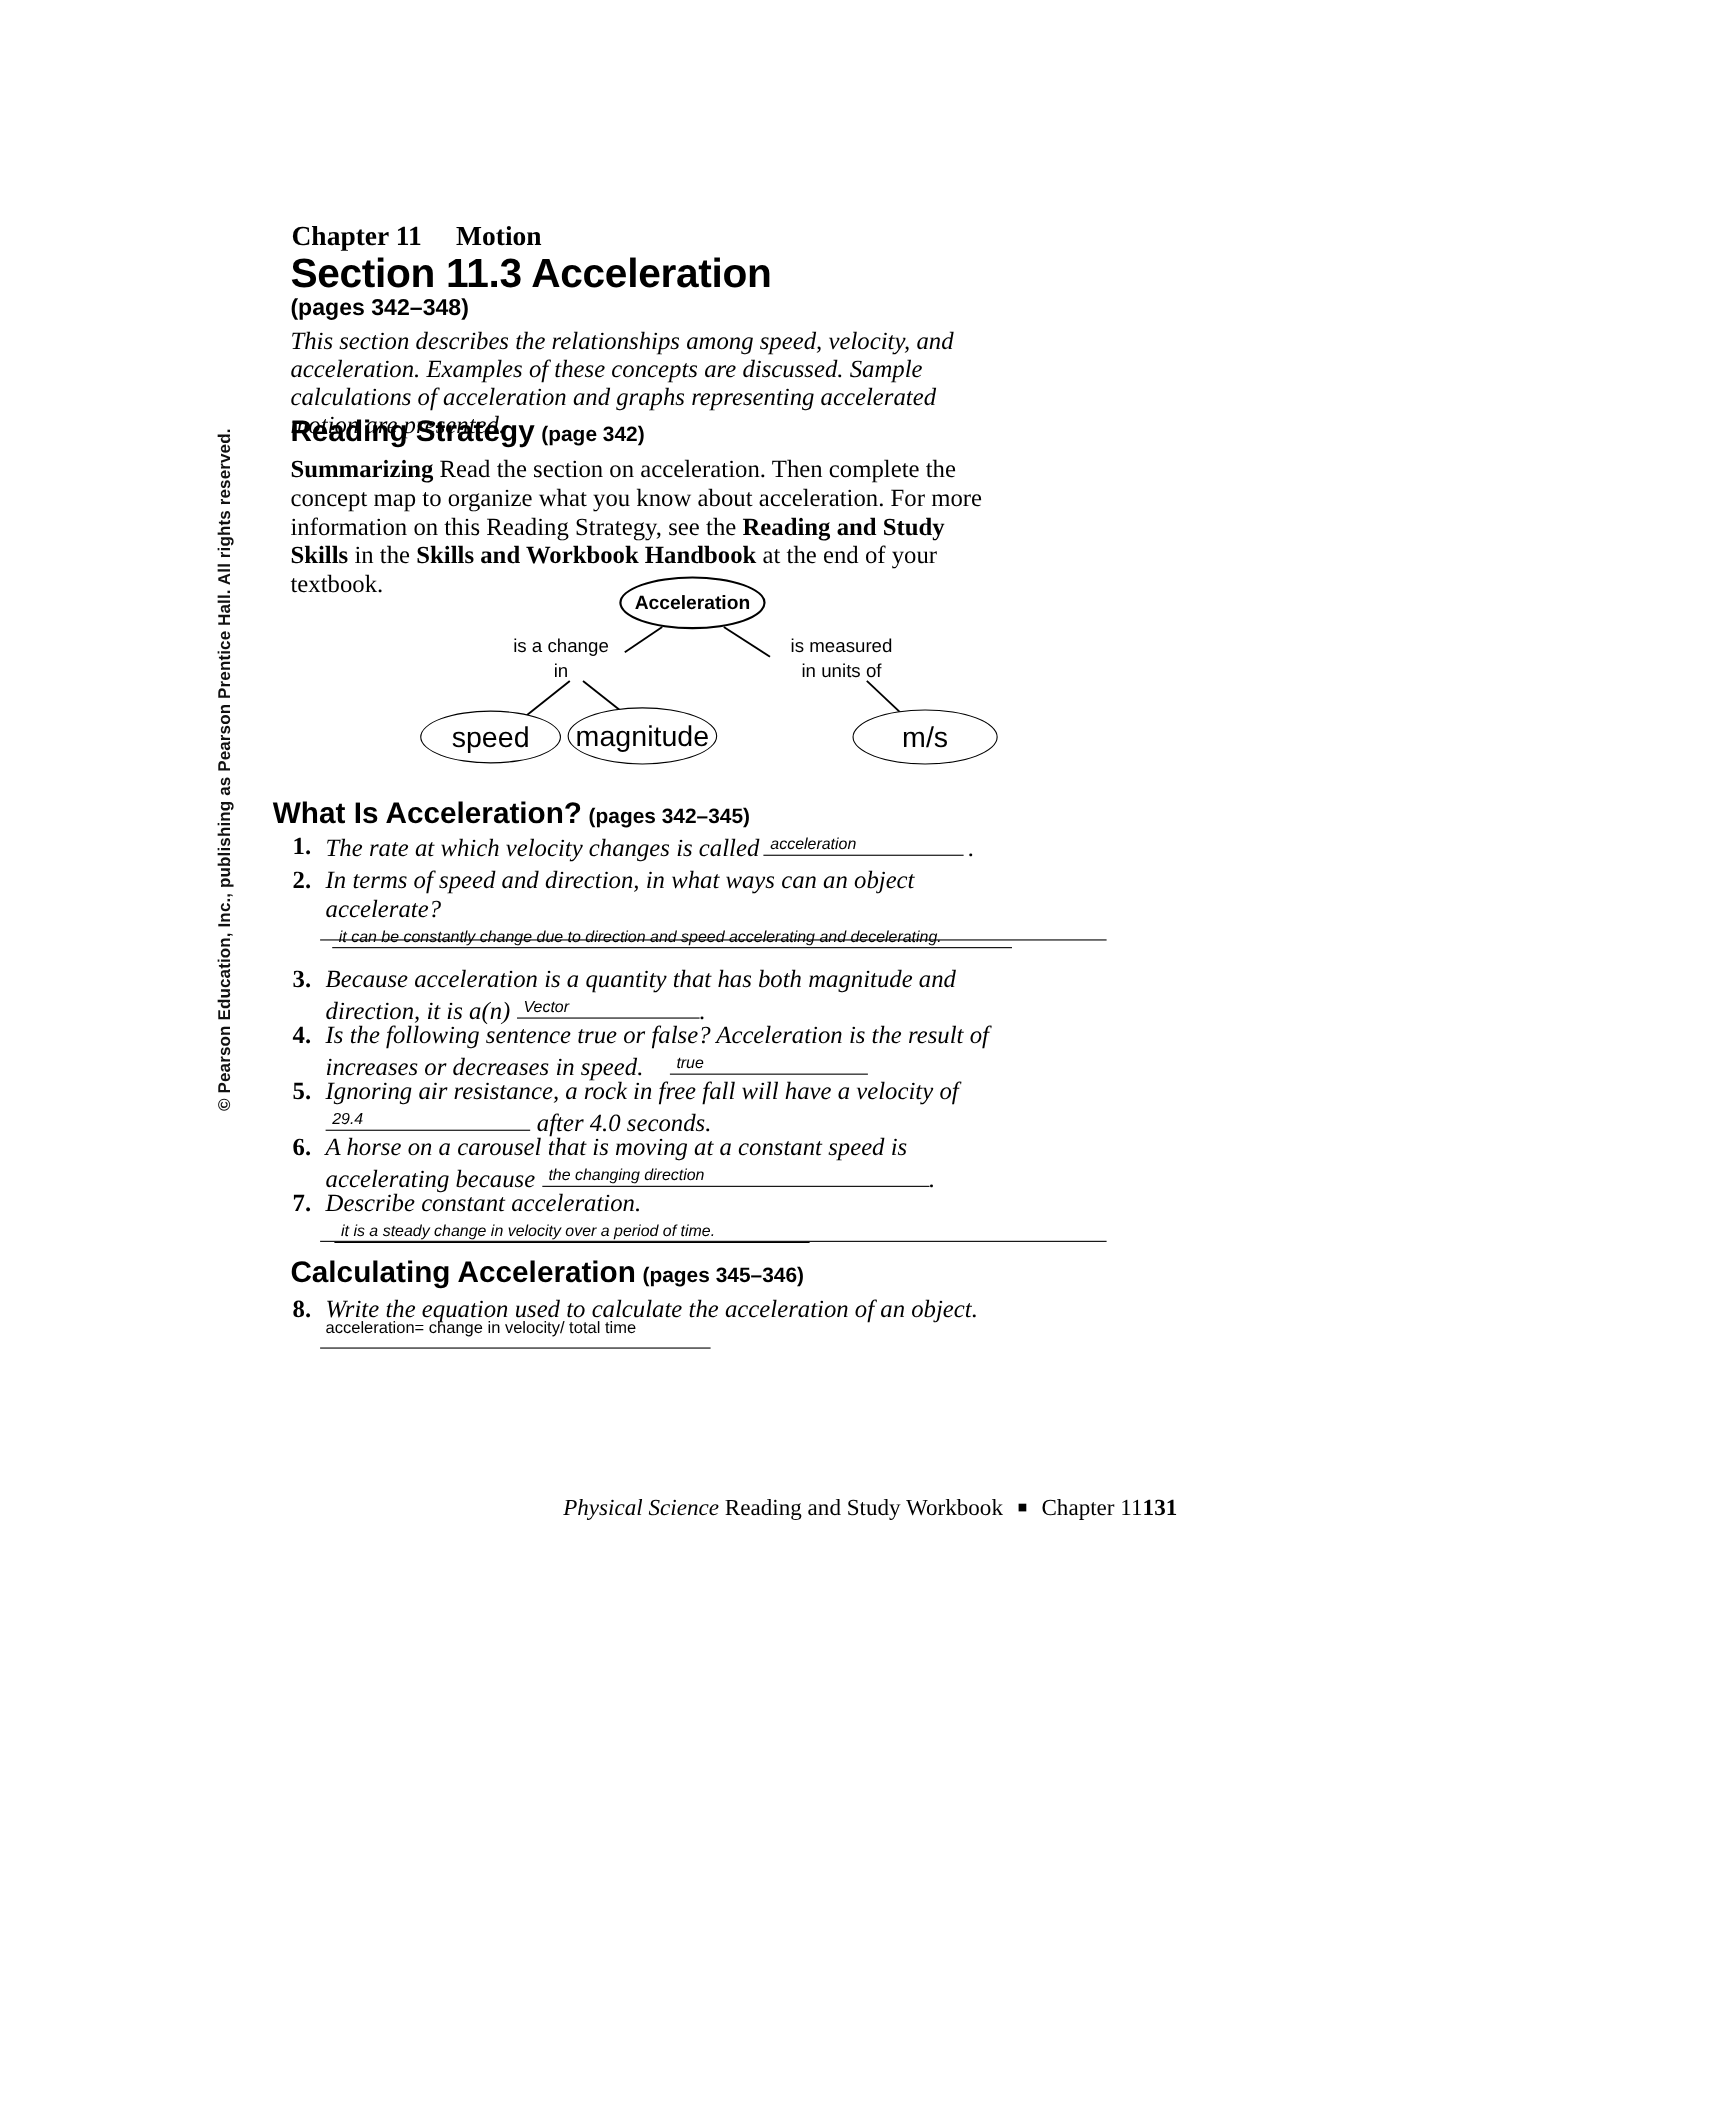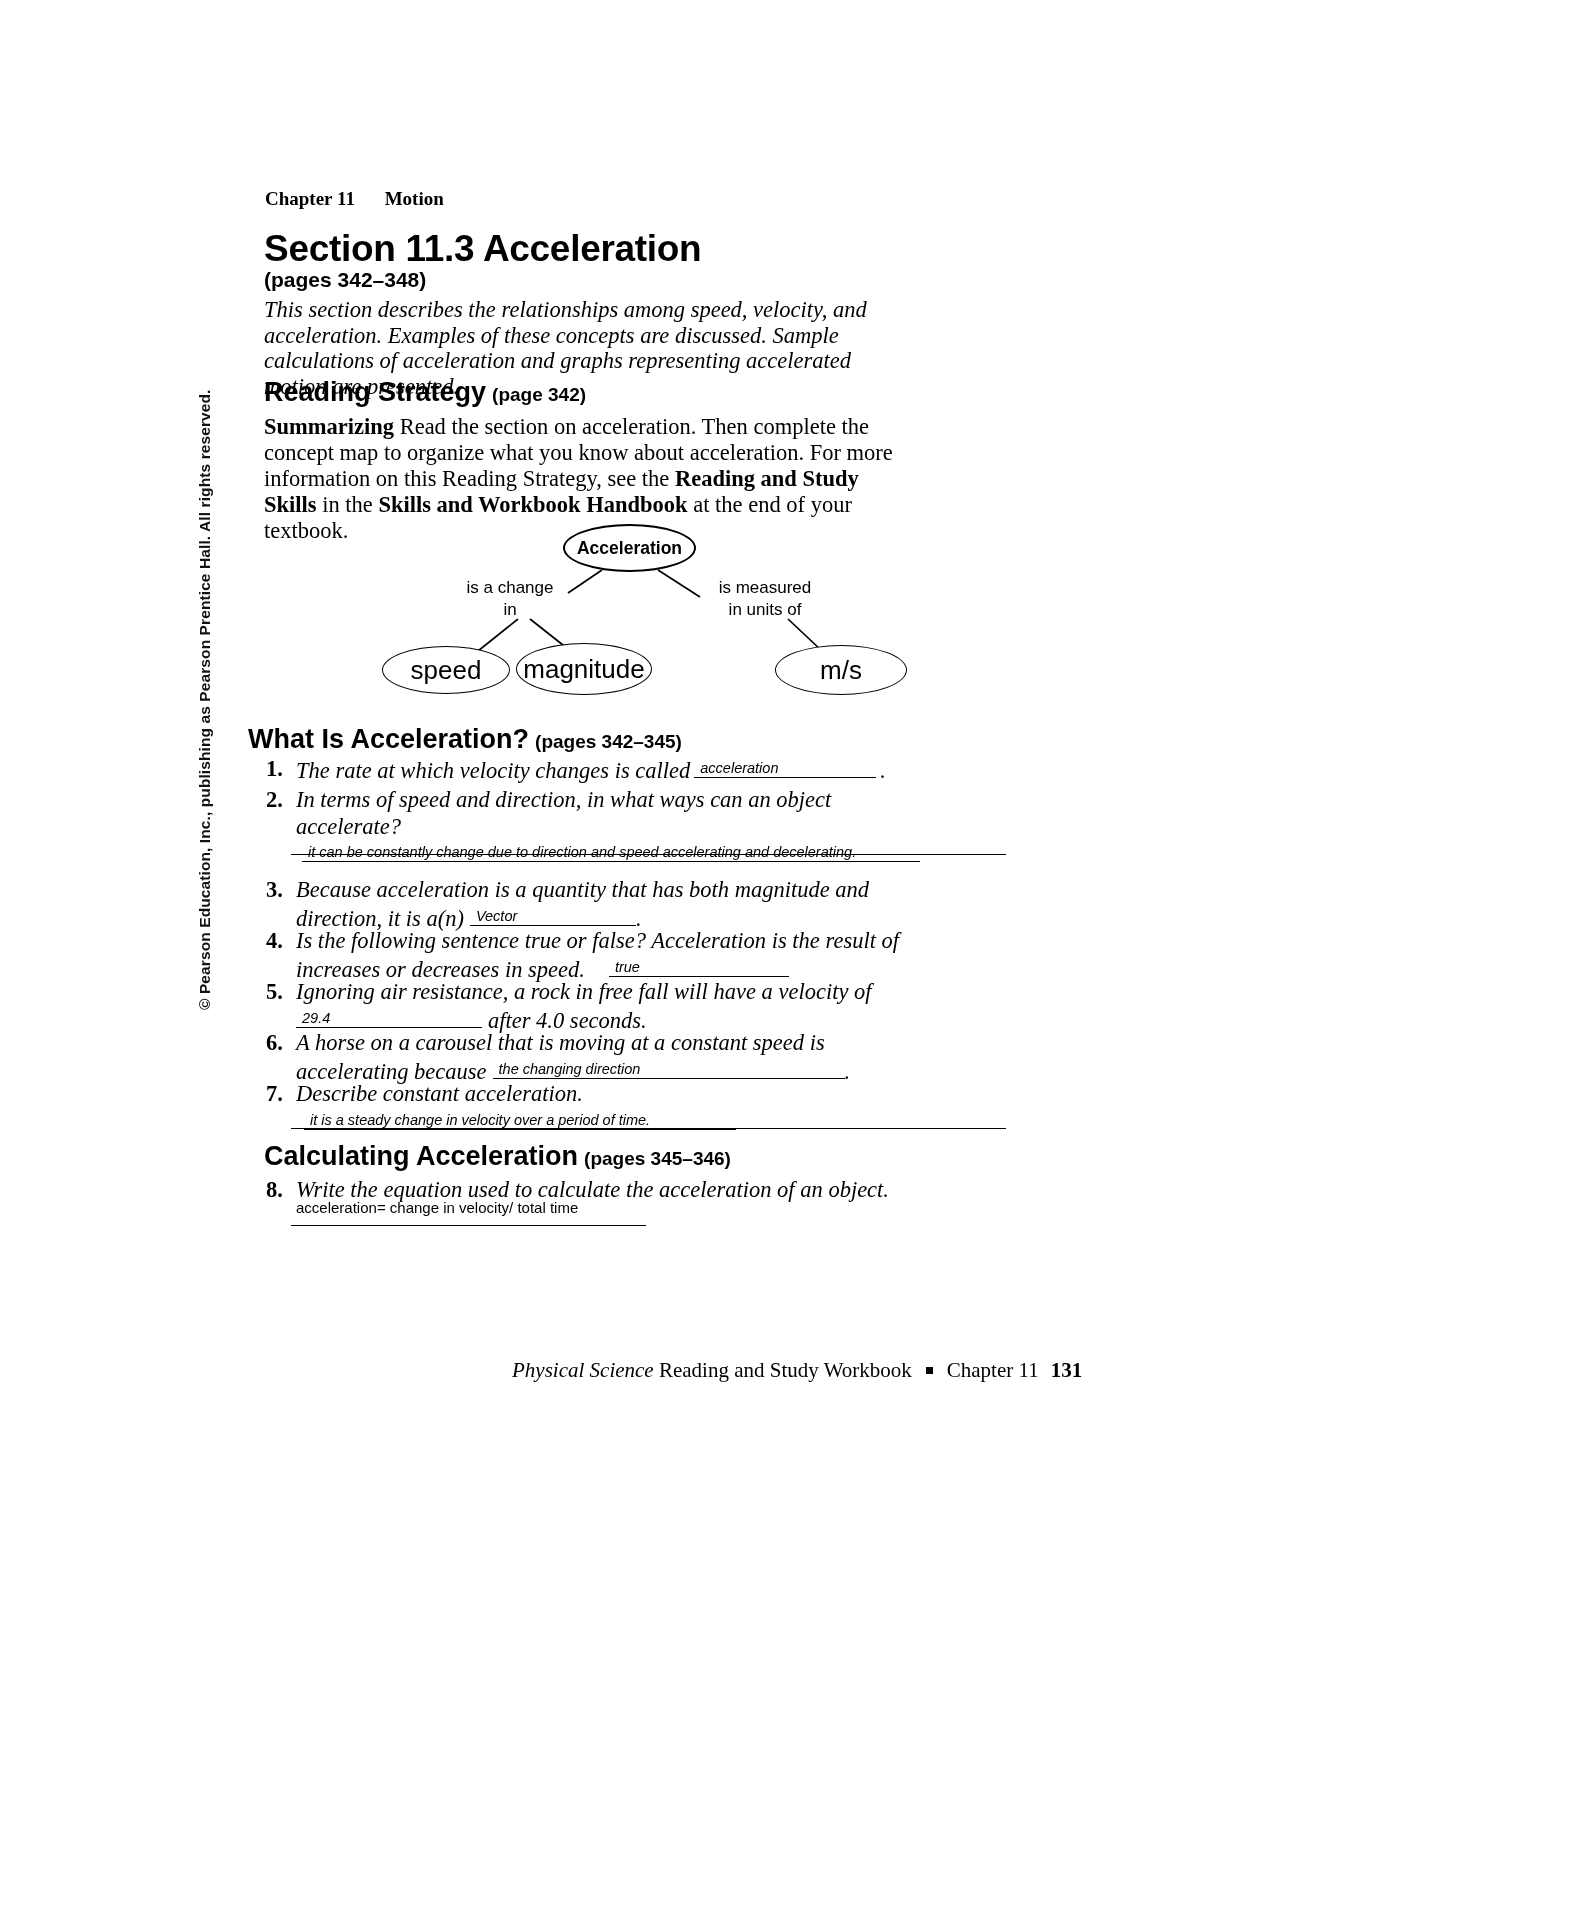--- a/index.html
+++ b/index.html
@@ -59,22 +59,22 @@
   .rule-name  { width: 244px; margin-left: 11px; }
   .rule-class { width: 178px; margin-left: 4px; }
   .rule-date  { width: 142px; margin-left: 10px; }
   .gap-class  { margin-left: 30px; }
   .gap-date   { margin-left: 30px; }
 
   
   .chapter-line {
     position: absolute;
     left: 265px;
-    top: 188px;
-    font-size: 19px;
+    top: 202px;
+    font-size: 25px;
     font-weight: bold;
   }
   .chapter-line .ch-motion { margin-left: 25px; }
 
   
   .section-title {
     position: absolute;
     left: 264px;
     top: 228px;
     font-family: "Liberation Sans", sans-serif;
@@ -259,21 +259,21 @@
     white-space: nowrap;
   }
   .footer .ital { font-style: italic; }
   .footer .sq {
     display: inline-block;
     width: 7px; height: 7px;
     background: #000;
     margin: 0 14px 3px 14px;
     vertical-align: middle;
   }
-  .footer .pg { font-weight: bold; margin-left: 12px; }
+  .footer .pg { font-weight: bold; }
 </style>
 </head>
 <body>
 
 <div class="page">
 
   <div class="copyright-rail">© Pearson Education, Inc., publishing as Pearson Prentice Hall. All rights reserved.</div>
 
 
   <div class="chapter-line">

